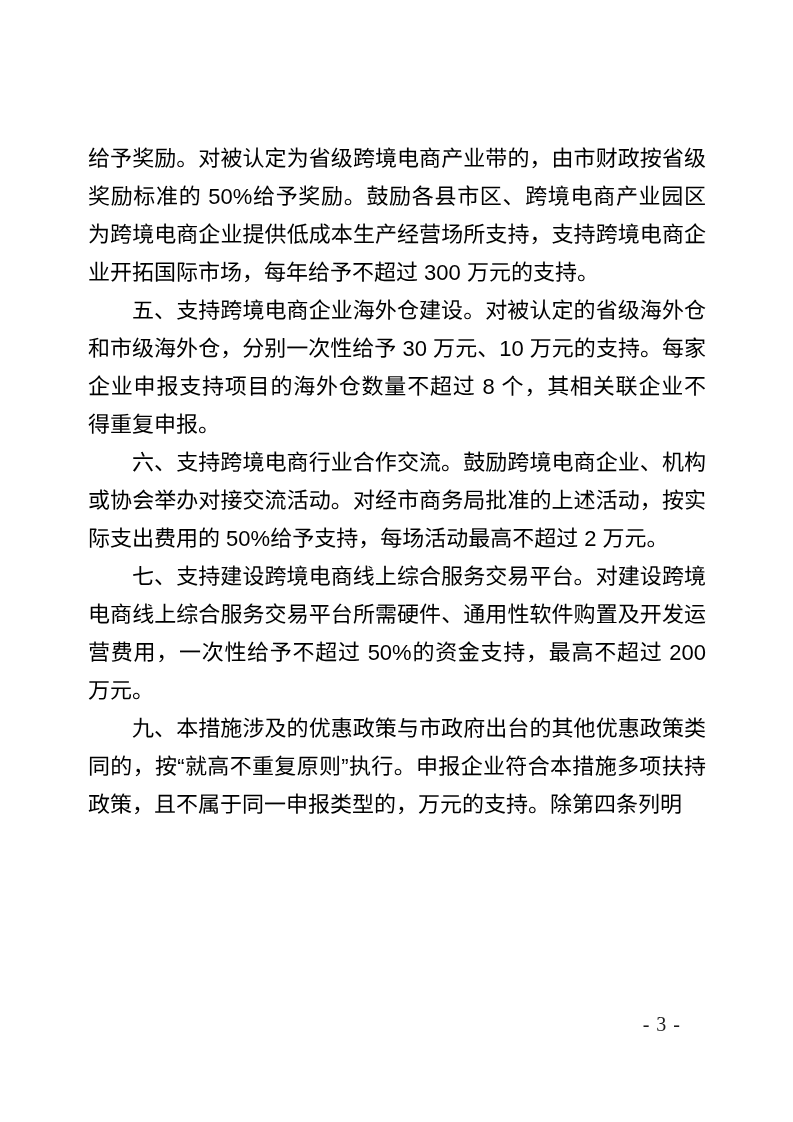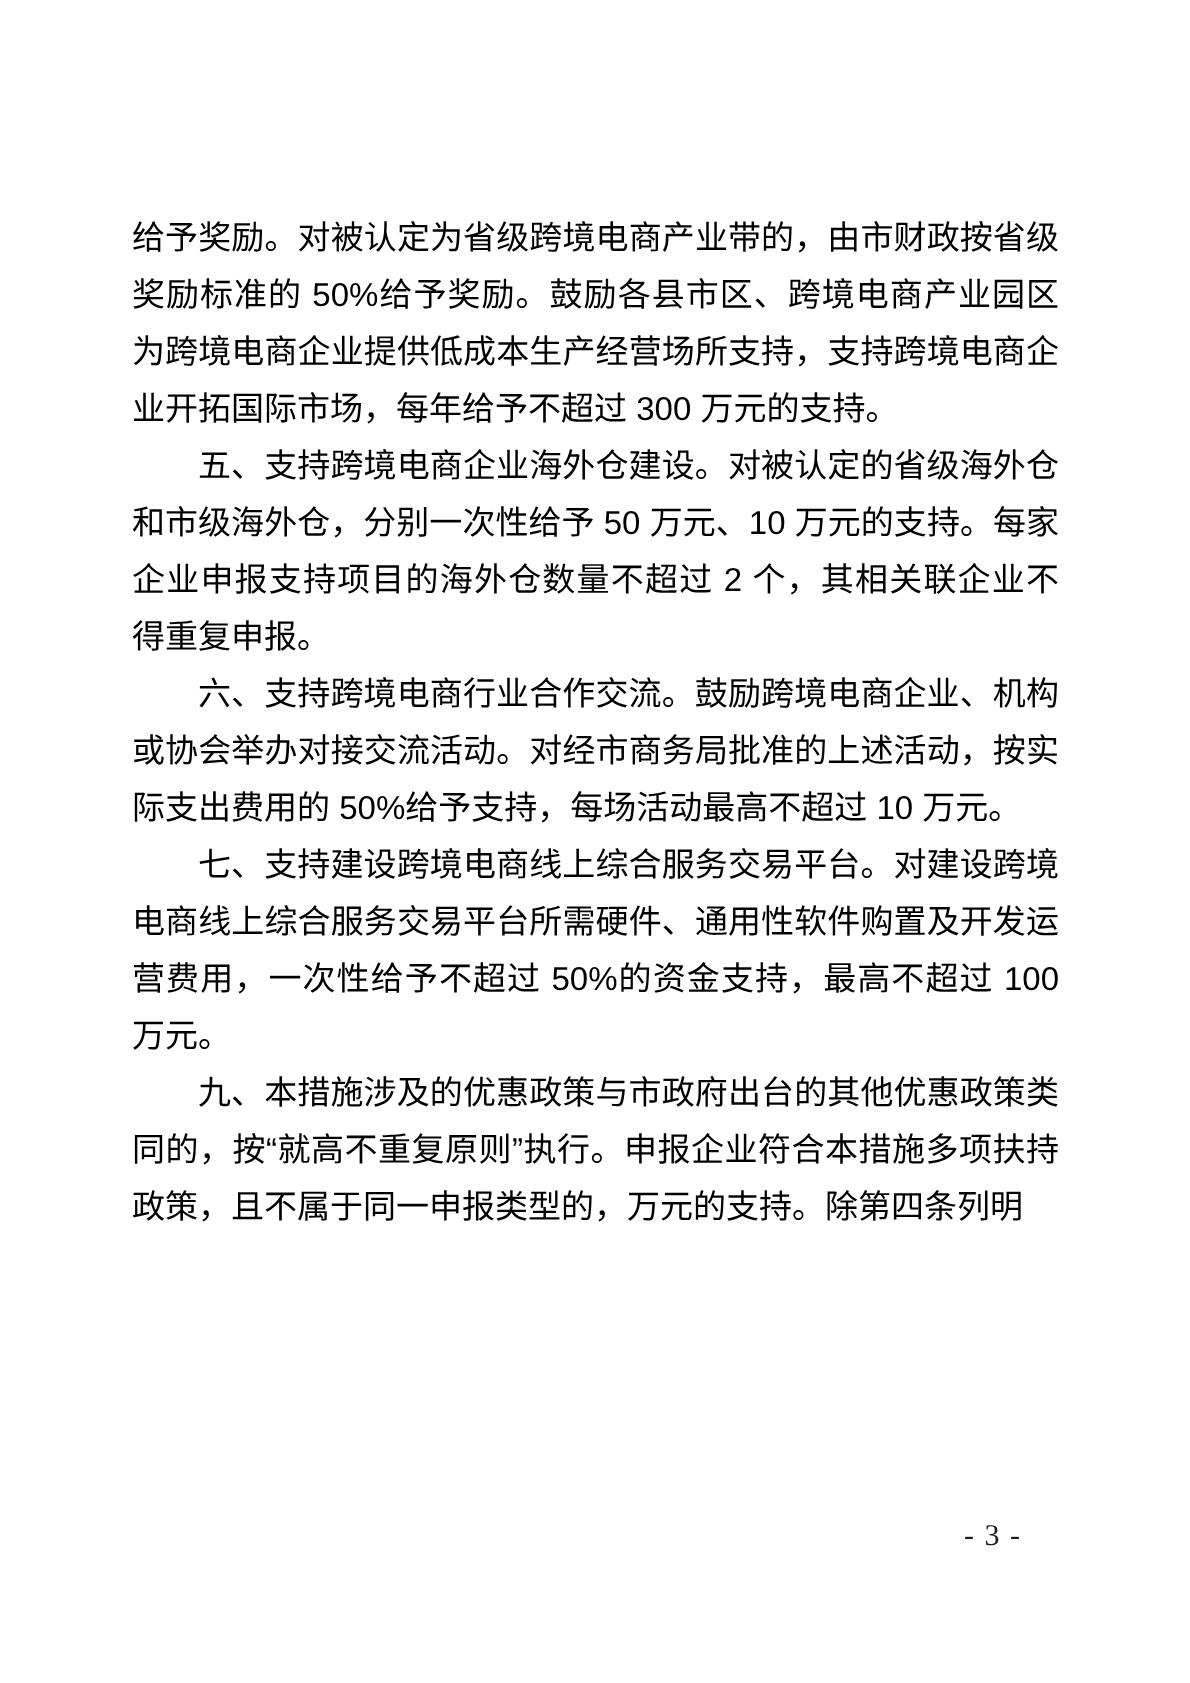--- a/index.html
+++ b/index.html
@@ -50,21 +50,21 @@
     letter-spacing: 1px;
   }
 </style>
 </head>
 <body>
 
 <div class="page">
 
   <div class="text-block">
     <p>给予奖励。对被认定为省级跨境电商产业带的，由市财政按省级奖励标准的 50%给予奖励。鼓励各县市区、跨境电商产业园区为跨境电商企业提供低成本生产经营场所支持，支持跨境电商企业开拓国际市场，每年给予不超过 300 万元的支持。</p>
-    <p class="indent">五、支持跨境电商企业海外仓建设。对被认定的省级海外仓和市级海外仓，分别一次性给予 50 万元、10 万元的支持。每家企业申报支持项目的海外仓数量不超过 2 个，其相关联企业不得重复申报。</p>
-    <p class="indent">六、支持跨境电商行业合作交流。鼓励跨境电商企业、机构或协会举办对接交流活动。对经市商务局批准的上述活动，按实际支出费用的 50%给予支持，每场活动最高不超过 10 万元。</p>
-    <p class="indent">七、支持建设跨境电商线上综合服务交易平台。对建设跨境电商线上综合服务交易平台所需硬件、通用性软件购置及开发运营费用，一次性给予不超过 50%的资金支持，最高不超过 100 万元。</p>
+    <p class="indent">五、支持跨境电商企业海外仓建设。对被认定的省级海外仓和市级海外仓，分别一次性给予 30 万元、10 万元的支持。每家企业申报支持项目的海外仓数量不超过 8 个，其相关联企业不得重复申报。</p>
+    <p class="indent">六、支持跨境电商行业合作交流。鼓励跨境电商企业、机构或协会举办对接交流活动。对经市商务局批准的上述活动，按实际支出费用的 50%给予支持，每场活动最高不超过 2 万元。</p>
+    <p class="indent">七、支持建设跨境电商线上综合服务交易平台。对建设跨境电商线上综合服务交易平台所需硬件、通用性软件购置及开发运营费用，一次性给予不超过 50%的资金支持，最高不超过 200 万元。</p>
     <p class="indent">九、本措施涉及的优惠政策与市政府出台的其他优惠政策类同的，按“就高不重复原则”执行。申报企业符合本措施多项扶持政策，且不属于同一申报类型的，万元的支持。除第四条列明</p>
   </div>
 
   <div class="page-number">- 3 -</div>
 
 </div>
 
 </body></html>

